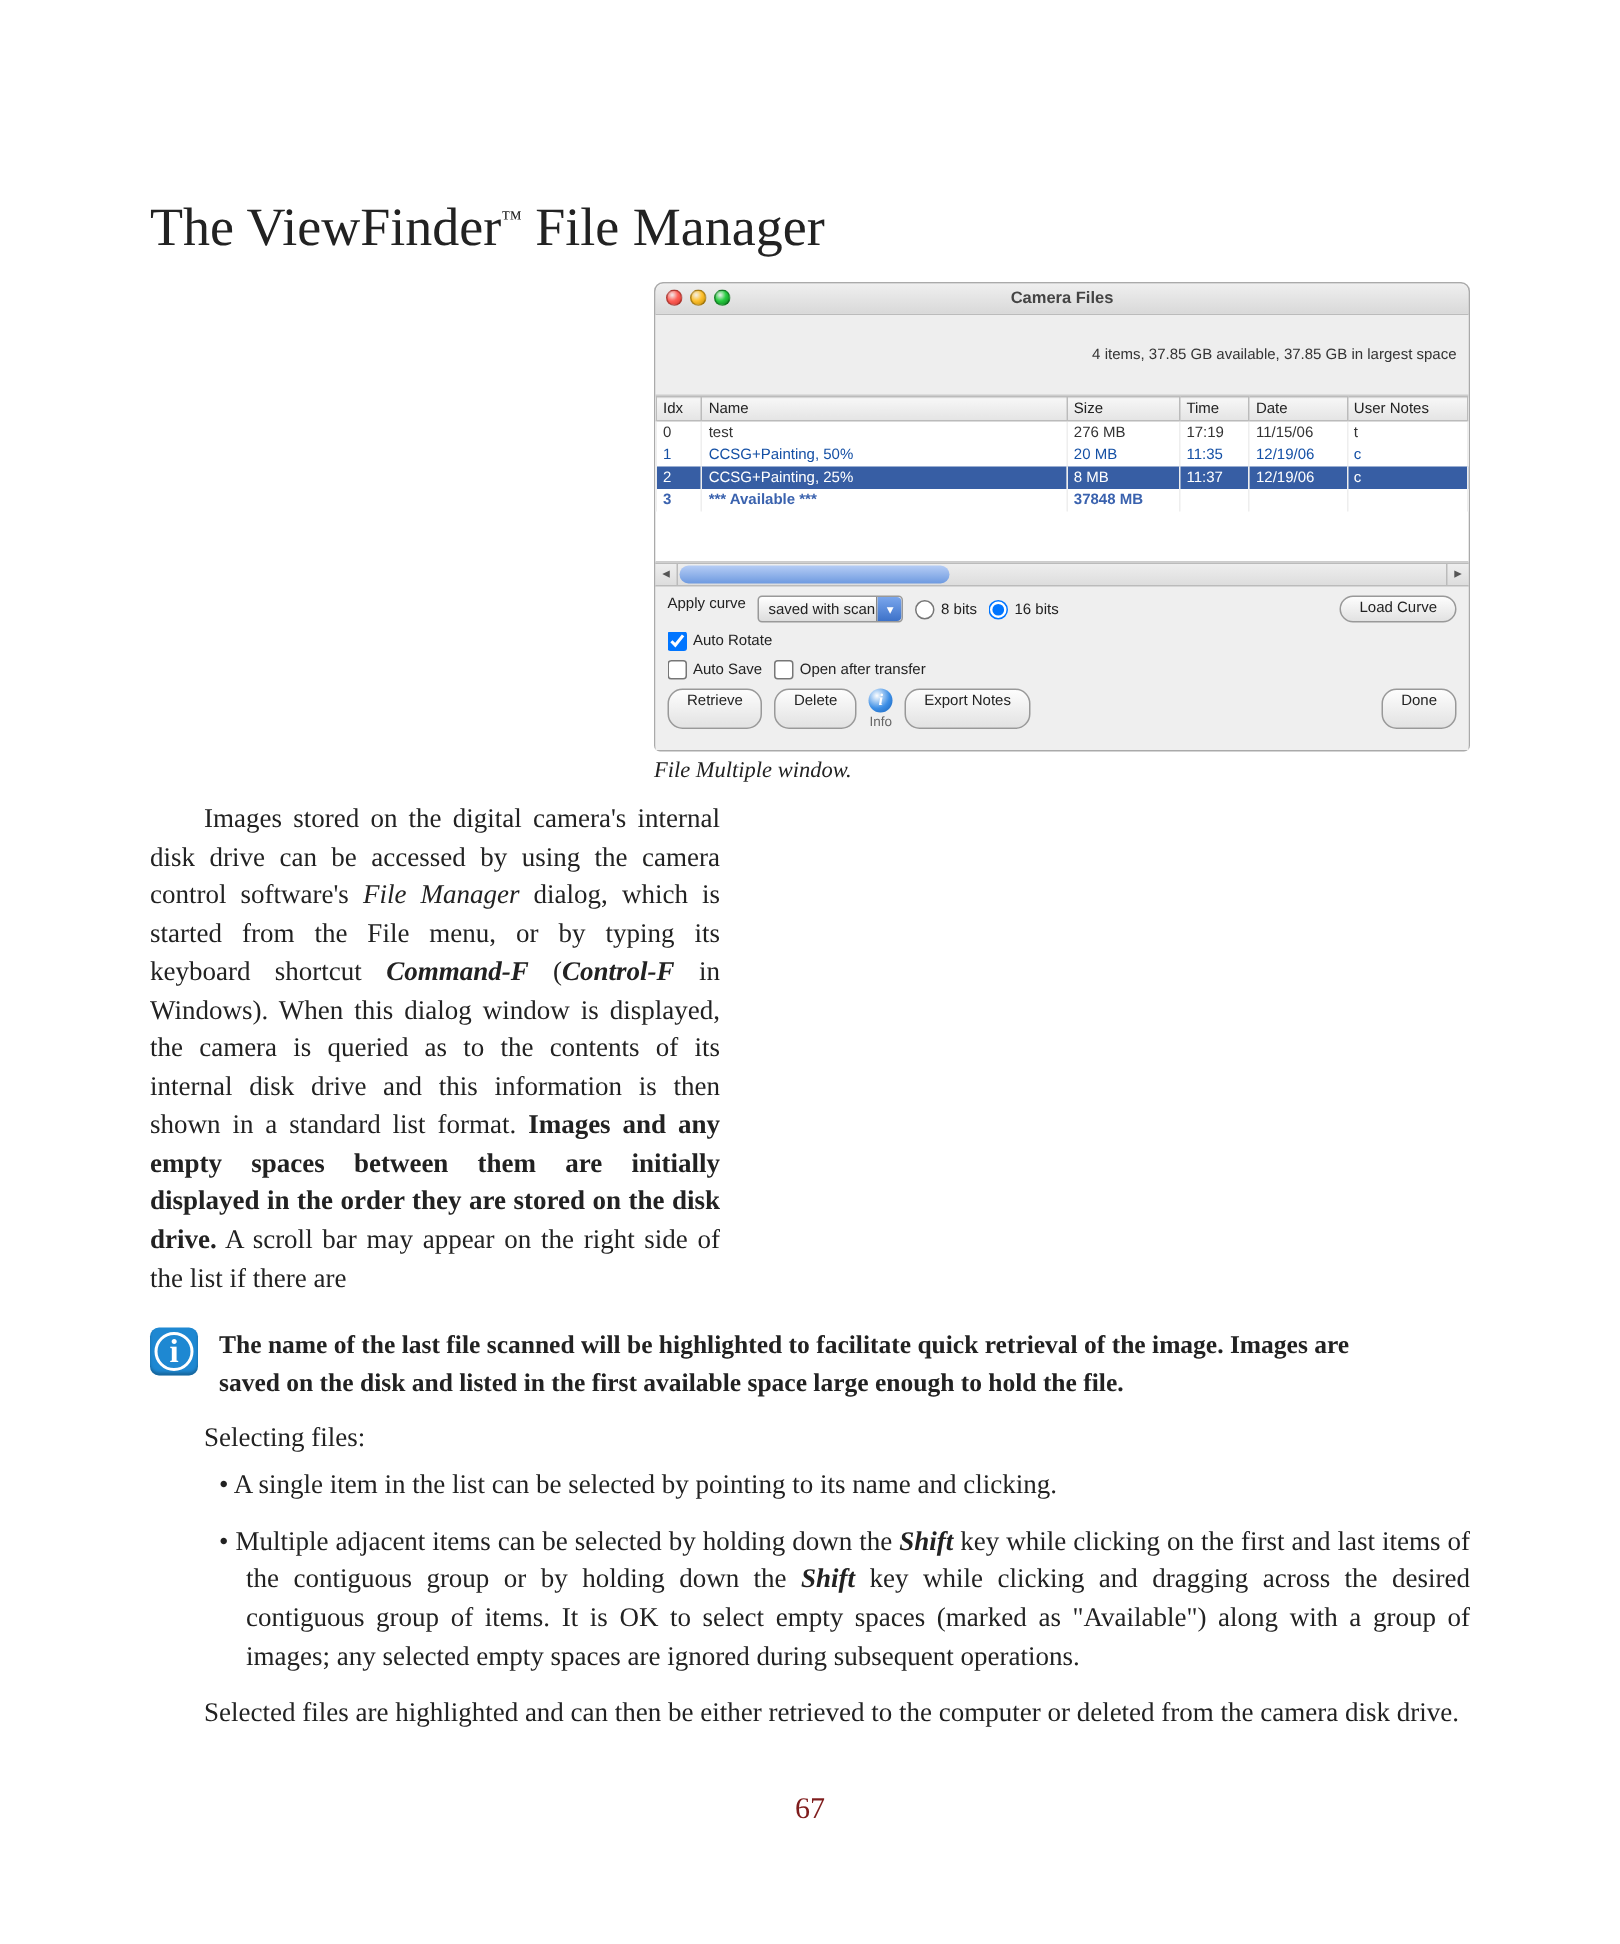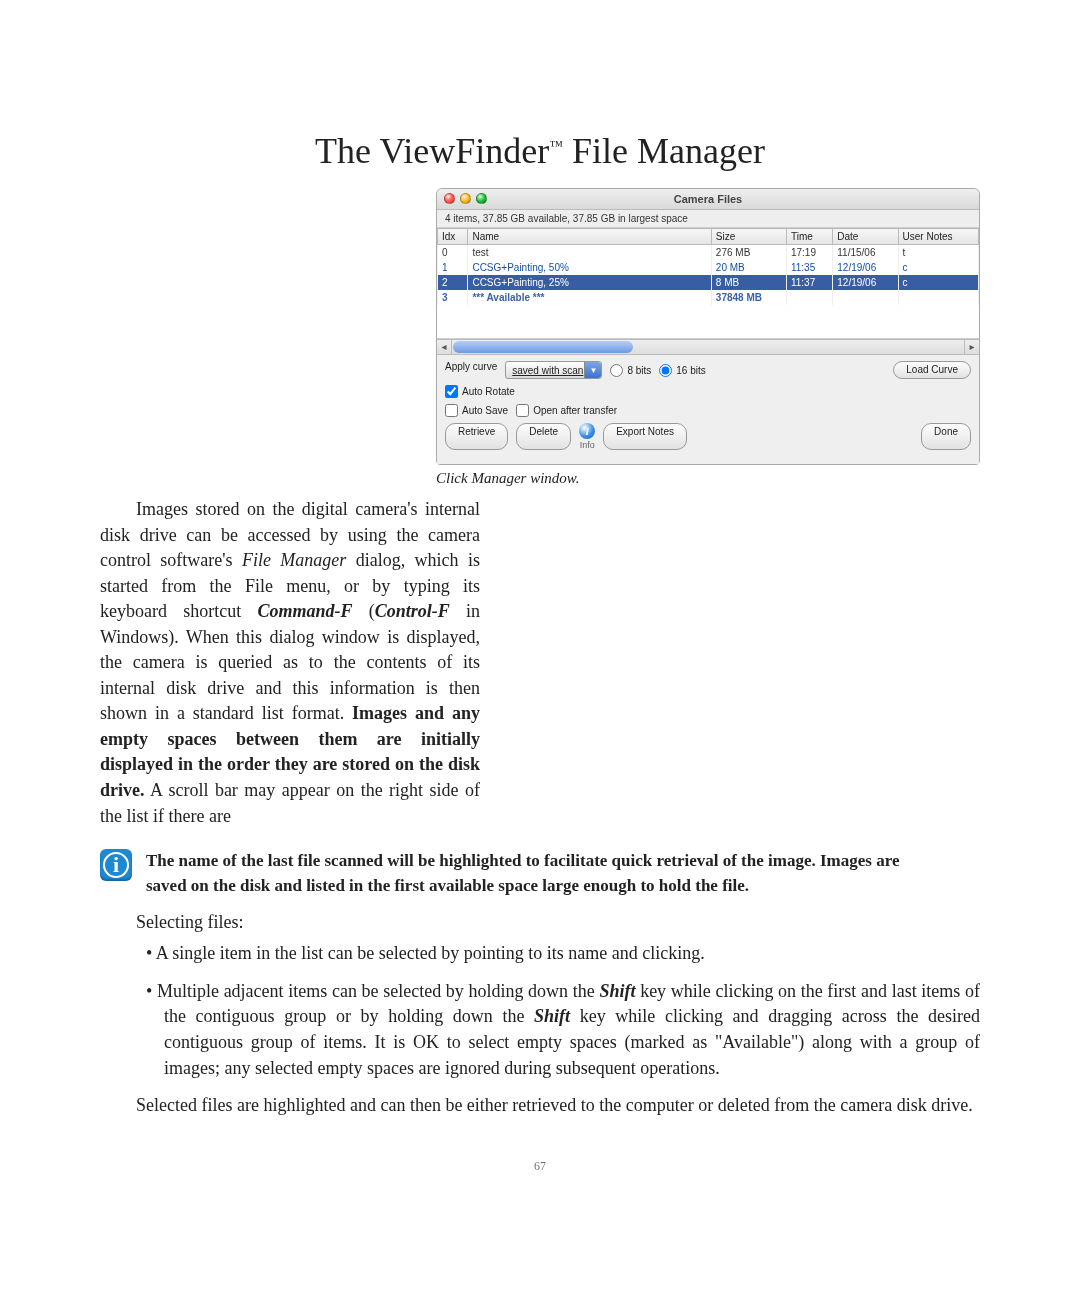--- a/index.html
+++ b/index.html
@@ -1,62 +1,62 @@
 <!DOCTYPE html>
 <html><head>
 <meta charset="utf-8">
 <style>
   html,body{margin:0;padding:0;background:#fff;font-family:Georgia,"Times New Roman",serif;color:#222;}
   .page{width:1080px;min-height:1296px;margin:0 auto;padding:130px 100px 60px 100px;box-sizing:border-box;position:relative;}
-  h1{font-family:Georgia,serif;font-weight:400;font-size:36px;margin:0 0 10px 0;text-align:center;}
+  h1{font-family:Georgia,serif;font-weight:400;font-size:36px;margin:0 0 10px 0;}
   h1 sup.tm{font-size:14px;vertical-align:super;}
   .col-left{float:left;width:380px;font-size:18px;line-height:1.42;text-align:justify;}
   .col-left p{margin:0 0 6px 0;text-indent:2em;}
   .fig{float:right;width:544px;margin:6px 0 10px 14px;}
   .fig .window{border:1px solid #aaa;border-radius:6px 6px 4px 4px;background:#f3f3f3;font-family:"Lucida Grande","Segoe UI",Arial,sans-serif;font-size:10px;color:#333;}
   .titlebar{height:20px;background:linear-gradient(#efefef,#d9d9d9);border-bottom:1px solid #bbb;border-radius:6px 6px 0 0;position:relative;text-align:center;line-height:20px;font-size:11px;font-weight:bold;color:#444;}
   .traffic{position:absolute;left:7px;top:4px;display:flex;gap:5px;}
   .traffic span{width:11px;height:11px;border-radius:50%;border:1px solid rgba(0,0,0,.25);display:inline-block;box-sizing:border-box;}
   .tl-close{background:radial-gradient(circle at 35% 30%,#fff6,#ff6058 45%,#d4342a);}
   .tl-min{background:radial-gradient(circle at 35% 30%,#fff6,#ffc12f 45%,#c18a00);}
   .tl-zoom{background:radial-gradient(circle at 35% 30%,#fff6,#28cd41 45%,#0a7a1b);}
-  .subbar{padding:3px 8px;font-size:10px;color:#333;background:#eee;border-bottom:1px solid #ccc;}
+  .subbar{padding:21px 8px;font-size:10px;color:#333;background:#eee;border-bottom:1px solid #ccc;text-align:right;}
   .tbl{width:100%;border-collapse:collapse;font-size:10px;background:#fff;padding-left:28px;}
   .tbl th{background:linear-gradient(#f7f7f7,#e4e4e4);border:1px solid #bbb;padding:2px 4px;text-align:left;font-weight:normal;color:#222;}
   .tbl td{padding:2px 4px;border-left:1px solid #eee;border-right:1px solid #eee;}
   .tbl tr.sel td{background:#375ea4;color:#fff;}
   .tbl tr.avail td{color:#3a62ae;font-weight:bold;}
   .tbl-body{height:110px;background:#fff;border-bottom:1px solid #ccc;overflow:hidden;}
   .hscroll{height:14px;background:linear-gradient(#eee,#ddd);border-top:1px solid #bbb;border-bottom:1px solid #bbb;position:relative;}
   .hscroll .arrow{position:absolute;top:0;width:14px;height:14px;text-align:center;line-height:14px;color:#555;}
   .hscroll .arrow.l{left:0;border-right:1px solid #bbb;}
   .hscroll .arrow.r{right:0;border-left:1px solid #bbb;}
   .hscroll .thumb{position:absolute;left:16px;top:1px;height:12px;width:180px;border-radius:6px;background:linear-gradient(#b6cdf5,#6e9ae0);}
   .controls{padding:6px 8px 8px 8px;background:#efefef;}
   .row{display:flex;gap:8px;margin-bottom:6px;font-size:10px;color:#222;}
-  .select{display:inline-flex;align-items:center;border:1px solid #999;border-radius:3px;background:linear-gradient(#fff,#ddd);height:16px;padding:0 18px 0 6px;position:relative;font-size:10px;text-decoration:underline;}
+  .select{display:inline-flex;align-items:center;border:1px solid #999;border-radius:3px;background:linear-gradient(#fff,#ddd);height:16px;padding:0 18px 0 6px;position:relative;font-size:10px;}
   .select .caret{position:absolute;right:0;top:0;width:16px;height:100%;background:linear-gradient(#7aa6ec,#3d72c9);border-left:1px solid #888;border-radius:0 3px 3px 0;color:#fff;text-align:center;line-height:16px;font-size:9px;}
   .radio,.chk{display:inline-flex;align-items:center;gap:4px;}
   .radio input,.chk input{margin:0;}
   .btn{display:inline-block;border:1px solid #999;border-radius:10px;background:linear-gradient(#fdfdfd,#e2e2e2);padding:2px 12px;font-size:10px;color:#222;}
   .info-ico{width:16px;height:16px;border-radius:50%;background:radial-gradient(circle at 35% 30%,#fff,#3d8fe6 55%,#1560b8);color:#fff;display:inline-flex;align-items:center;justify-content:center;font-family:Georgia,serif;font-style:italic;font-size:11px;font-weight:bold;}
   .info-wrap{display:inline-flex;flex-direction:column;align-items:center;gap:1px;font-size:9px;color:#666;}
   .caption{font-style:italic;font-size:15px;margin-top:5px;}
   .clear{clear:both;}
   .body-text{font-size:18px;line-height:1.42;text-align:justify;}
   .body-text p{margin:0 0 10px 0;}
   .note{display:flex;gap:14px;margin:14px 0 14px 0;}
   .note .note-ico{flex:0 0 32px;height:32px;border-radius:6px;background:#1e88d2;display:flex;align-items:center;justify-content:center;color:#fff;font-family:Georgia,serif;font-weight:bold;font-size:22px;box-shadow:inset 0 -2px 2px rgba(0,0,0,.25);}
   .note .note-ico span{display:block;width:22px;height:22px;border:2px solid #fff;border-radius:50%;text-align:center;line-height:22px;}
   .note .note-text{font-weight:bold;font-size:17px;line-height:1.45;max-width:780px;}
   .indent-lead{text-indent:2em;font-size:18px;margin:8px 0 8px 0;}
   ul.rules{list-style:none;padding:0;margin:0 0 0 46px;font-size:18px;line-height:1.42;text-align:justify;}
   ul.rules>li{margin:0 0 12px 0;padding-left:18px;text-indent:-18px;}
   ul.rules>li::before{content:"• ";}
-  .pgnum{position:static;text-align:center;font-size:12px;color:#737373;margin-top:40px;clear:both;}
+  .pgnum{position:static;text-align:center;font-size:20px;color:#7f1d1d;margin-top:40px;clear:both;}
   em.term{font-style:italic;}
   strong em{font-style:italic;}
 </style>
 </head>
 <body>
 
 <div class="page">
 
   <h1>
     <span>The ViewFinder</span><sup class="tm">™</sup><span> File Manager</span>
@@ -166,21 +166,21 @@
           <span class="info-wrap">
             <span class="info-ico">i</span>
             <span>Info</span>
           </span>
           <span class="btn">Export Notes</span>
           <span style="flex:1"></span>
           <span class="btn">Done</span>
         </div>
       </div>
     </div>
-    <div class="caption">Click Manager window.</div>
+    <div class="caption">File Multiple window.</div>
   </div>
 
   <div class="col-left">
     <p>
       <span>Images stored on the digital camera's internal disk drive can be accessed by using the camera control software's </span><em class="term">File Manager</em><span> dialog, which is started from the File menu, or by typing its keyboard shortcut </span><strong><em>Command-F</em></strong><span> (</span><strong><em>Control-F</em></strong><span> in Windows). When this dialog window is displayed, the camera is queried as to the contents of its internal disk drive and this information is then shown in a standard list format. </span><strong>Images and any empty spaces between them are initially displayed in the order they are stored on the disk drive.</strong><span> A scroll bar may appear on the right side of the list if there are</span>
     </p>
   </div>
 
   <div class="clear"></div>
 

